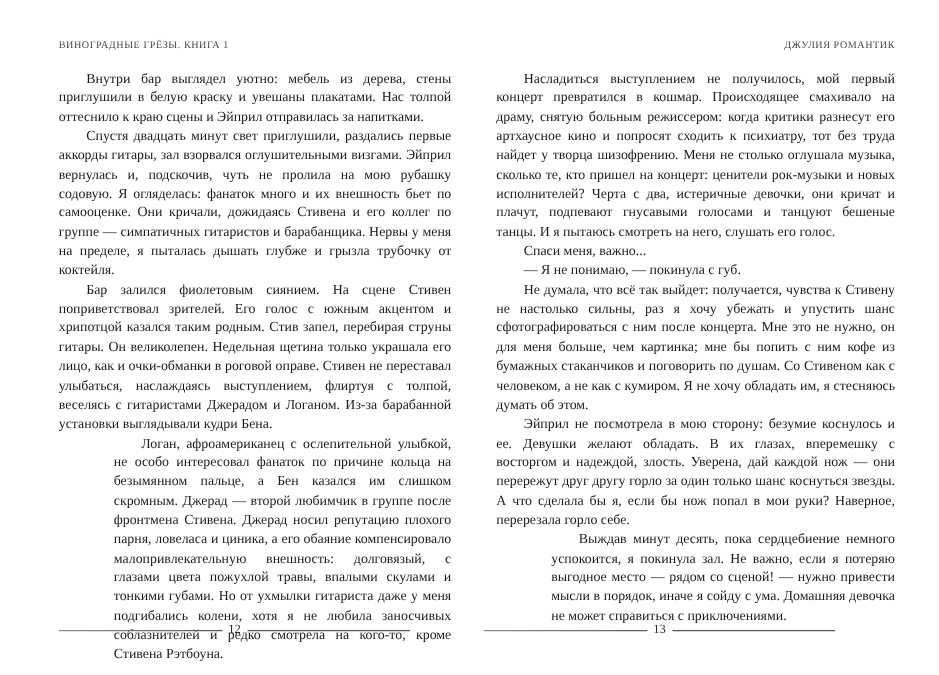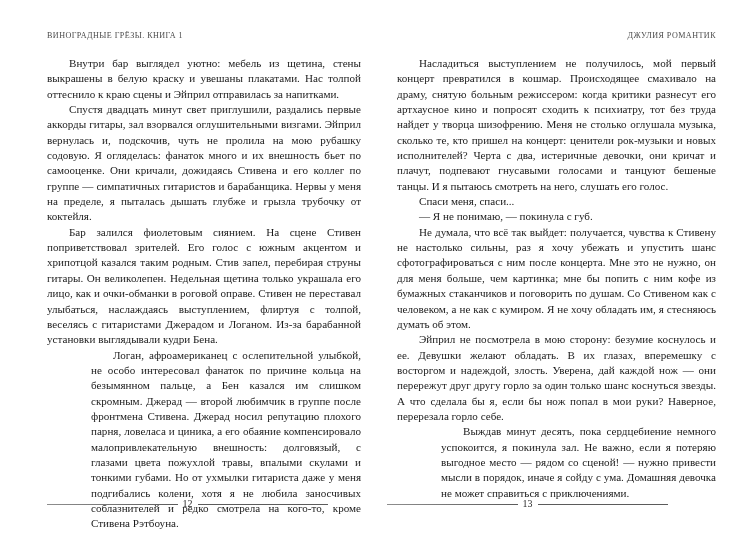--- a/index.html
+++ b/index.html
@@ -78,32 +78,32 @@
   }
 </style>
 </head>
 <body>
 
 <div class="page-spread">
 
   <div class="page page-left">
     <div class="running-head left">ВИНОГРАДНЫЕ ГРЁЗЫ. КНИГА 1</div>
     <div class="text-block">
-      <p>Внутри бар выглядел уютно: мебель из щетина, стены выкрашены в белую краску и увешаны плакатами. Нас толпой оттеснило к краю сцены и Эйприл отправилась за напитками.</p>
+      <p>Внутри бар выглядел уютно: мебель из дерева, стены приглушили в белую краску и увешаны плакатами. Нас толпой оттеснило к краю сцены и Эйприл отправилась за напитками.</p>
       <p>Спустя двадцать минут свет приглушили, раздались первые аккорды гитары, зал взорвался оглушительными визгами. Эйприл вернулась и, подскочив, чуть не пролила на мою рубашку содовую. Я огляделась: фанаток много и их внешность бьет по самооценке. Они кричали, дожидаясь Стивена и его коллег по группе — симпатичных гитаристов и барабанщика. Нервы у меня на пределе, я пыталась дышать глубже и грызла трубочку от коктейля.</p>
       <p>Бар залился фиолетовым сиянием. На сцене Стивен поприветствовал зрителей. Его голос с южным акцентом и хрипотцой казался таким родным. Стив запел, перебирая струны гитары. Он великолепен. Недельная щетина только украшала его лицо, как и очки-обманки в роговой оправе. Стивен не переставал улыбаться, наслаждаясь выступлением, флиртуя с толпой, веселясь с гитаристами Джерадом и Логаном. Из-за барабанной установки выглядывали кудри Бена.</p>
       <p>Логан, афроамериканец с ослепительной улыбкой, не особо интересовал фанаток по причине кольца на безымянном пальце, а Бен казался им слишком скромным. Джерад — второй любимчик в группе после фронтмена Стивена. Джерад носил репутацию плохого парня, ловеласа и циника, а его обаяние компенсировало малопривлекательную внешность: долговязый, с глазами цвета пожухлой травы, впалыми скулами и тонкими губами. Но от ухмылки гитариста даже у меня подгибались колени, хотя я не любила заносчивых соблазнителей и редко смотрела на кого-то, кроме Стивена Рэтбоуна.</p>
     </div>
   </div>
 
   <div class="page page-right">
     <div class="running-head right">ДЖУЛИЯ РОМАНТИК</div>
     <div class="text-block">
       <p>Насладиться выступлением не получилось, мой первый концерт превратился в кошмар. Происходящее смахивало на драму, снятую больным режиссером: когда критики разнесут его артхаусное кино и попросят сходить к психиатру, тот без труда найдет у творца шизофрению. Меня не столько оглушала музыка, сколько те, кто пришел на концерт: ценители рок-музыки и новых исполнителей? Черта с два, истеричные девочки, они кричат и плачут, подпевают гнусавыми голосами и танцуют бешеные танцы. И я пытаюсь смотреть на него, слушать его голос.</p>
-      <p>Спаси меня, спаси...</p>
+      <p>Спаси меня, важно...</p>
       <p>— Я не понимаю, — покинула с губ.</p>
       <p>Не думала, что всё так выйдет: получается, чувства к Стивену не настолько сильны, раз я хочу убежать и упустить шанс сфотографироваться с ним после концерта. Мне это не нужно, он для меня больше, чем картинка; мне бы попить с ним кофе из бумажных стаканчиков и поговорить по душам. Со Стивеном как с человеком, а не как с кумиром. Я не хочу обладать им, я стесняюсь думать об этом.</p>
       <p>Эйприл не посмотрела в мою сторону: безумие коснулось и ее. Девушки желают обладать. В их глазах, вперемешку с восторгом и надеждой, злость. Уверена, дай каждой нож — они перережут друг другу горло за один только шанс коснуться звезды. А что сделала бы я, если бы нож попал в мои руки? Наверное, перерезала горло себе.</p>
       <p>Выждав минут десять, пока сердцебиение немного успокоится, я покинула зал. Не важно, если я потеряю выгодное место — рядом со сценой! — нужно привести мысли в порядок, иначе я сойду с ума. Домашняя девочка не может справиться с приключениями.</p>
     </div>
   </div>
 
   <div class="folio folio-left">
     <div class="rule thin-end"></div>
     <div class="num">12</div>

